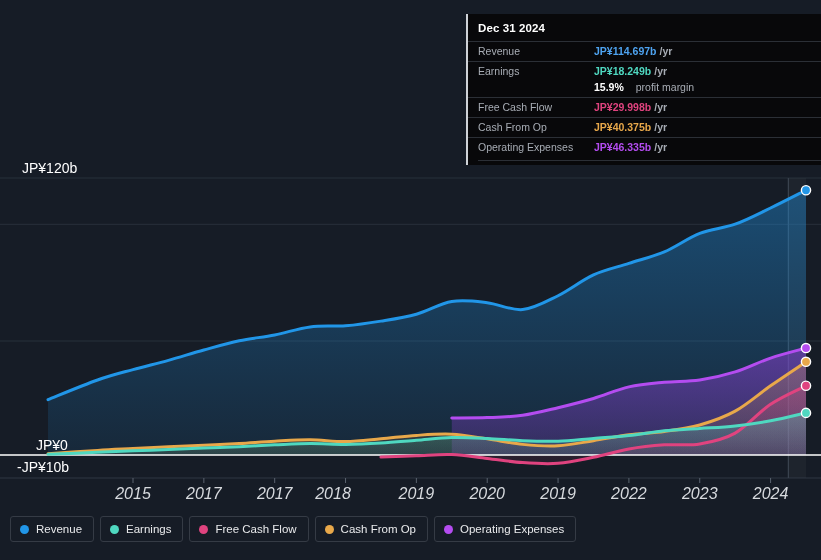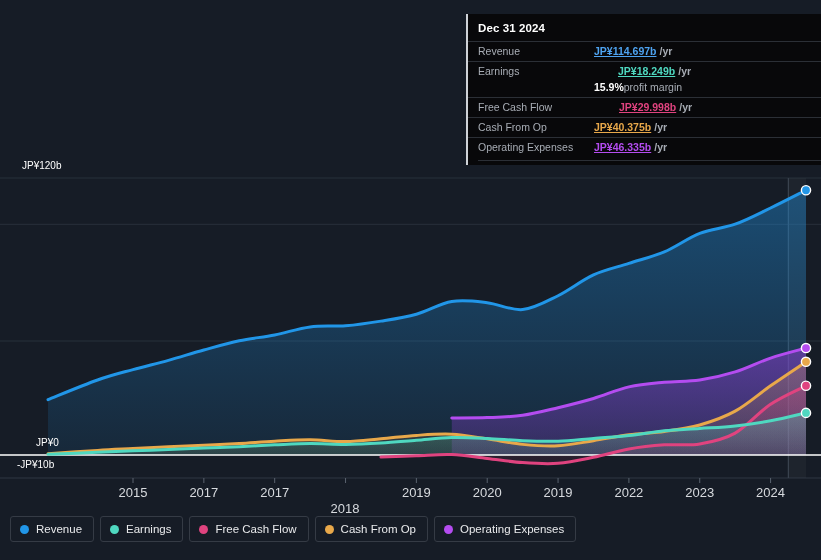--- a/index.html
+++ b/index.html
@@ -55,50 +55,51 @@
     padding: 3px 10px 3px 10px;
     font-size: 10.5px;
     line-height: 13px;
   }
   .tt-row.noline { border-top: none; padding-top: 0; }
   .tt-label {
     color: #a8adb5;
     width: 116px;
     flex: 0 0 116px;
   }
-  .tt-value { font-weight: bold; text-decoration: underline; }
+  .tt-value { font-weight: bold; }
   .tt-unit { color: #a8adb5; font-weight: bold; margin-left: 3px; }
   .tt-margin-pad { width: 116px; flex: 0 0 116px; }
   .tt-margin-val { color: #ffffff; font-weight: bold; }
-  .tt-margin-txt { color: #a8adb5; margin-left: 0; }
+  .tt-margin-txt { color: #a8adb5; margin-left: 12px; }
   .tt-bottomline {
     border-top: 1px solid #2b2f36;
     margin: 3px 10px 0 10px;
     height: 0;
   }
 
   
   .axis-label {
     position: absolute;
-    font-size: 10px;
+    font-size: 14px;
     color: #ffffff;
     white-space: nowrap;
     z-index: 12;
   }
   .ylab-top  { left: 22px; top: 160px; }
   .ylab-zero { left: 36px; top: 437px; }
   .ylab-neg  { left: 17px; top: 459px; }
   .xlab {
     position: absolute;
     top: 485px;
-    font-size: 13px;
+    font-size: 16px;
     color: #d7dade;
     transform: translateX(-50%);
     white-space: nowrap;
     z-index: 12;
+    font-style: italic;
   }
 
   
   .legend {
     position: absolute;
     left: 10px;
     top: 516px;
     display: flex;
     gap: 6px;
     z-index: 20;
@@ -203,50 +204,50 @@
   </svg>
 
   <div class="axis-label ylab-top">JP¥120b</div>
   <div class="axis-label ylab-zero">JP¥0</div>
   <div class="axis-label ylab-neg">-JP¥10b</div>
 
   <div id="xlabels">
       <div class="xlab" style="left: 133.009px;">2015</div>
       <div class="xlab" style="left: 203.85px;">2017</div>
       <div class="xlab" style="left: 274.692px;">2017</div>
-      <div class="xlab" style="left: 345px; margin-top: 16px;">2018</div>
+      <div class="xlab" style="left: 333px;">2018</div>
       <div class="xlab" style="left: 416.374px;">2019</div>
       <div class="xlab" style="left: 487.215px;">2020</div>
       <div class="xlab" style="left: 558.056px;">2019</div>
       <div class="xlab" style="left: 628.897px;">2022</div>
       <div class="xlab" style="left: 699.738px;">2023</div>
       <div class="xlab" style="left: 770.579px;">2024</div>
     </div>
 
   <div class="tooltip">
     <div class="tt-date">Dec 31 2024</div>
 
     <div class="tt-row">
       <span class="tt-label">Revenue</span>
       <span><span class="tt-value" id="ttv0" style="color: rgb(78, 163, 240);">JP¥114.697b</span><span class="tt-unit">/yr</span></span>
     </div>
 
     <div class="tt-row">
       <span class="tt-label">Earnings</span>
-      <span><span class="tt-value" id="ttv1" style="color: rgb(79, 216, 192); margin-left: 24px;">JP¥18.249b</span><span class="tt-unit">/yr</span></span>
+      <span><span class="tt-value" id="ttv1" style="color: rgb(79, 216, 192);">JP¥18.249b</span><span class="tt-unit">/yr</span></span>
     </div>
 
     <div class="tt-row noline">
       <span class="tt-margin-pad"></span>
       <span><span class="tt-margin-val">15.9%</span><span class="tt-margin-txt">profit margin</span></span>
     </div>
 
     <div class="tt-row">
       <span class="tt-label">Free Cash Flow</span>
-      <span><span class="tt-value" id="ttv2" style="color: rgb(224, 67, 127); margin-left: 25px;">JP¥29.998b</span><span class="tt-unit">/yr</span></span>
+      <span><span class="tt-value" id="ttv2" style="color: rgb(224, 67, 127);">JP¥29.998b</span><span class="tt-unit">/yr</span></span>
     </div>
 
     <div class="tt-row">
       <span class="tt-label">Cash From Op</span>
       <span><span class="tt-value" id="ttv3" style="color: rgb(232, 168, 74);">JP¥40.375b</span><span class="tt-unit">/yr</span></span>
     </div>
 
     <div class="tt-row">
       <span class="tt-label">Operating Expenses</span>
       <span><span class="tt-value" id="ttv4" style="color: rgb(180, 76, 240);">JP¥46.335b</span><span class="tt-unit">/yr</span></span>

